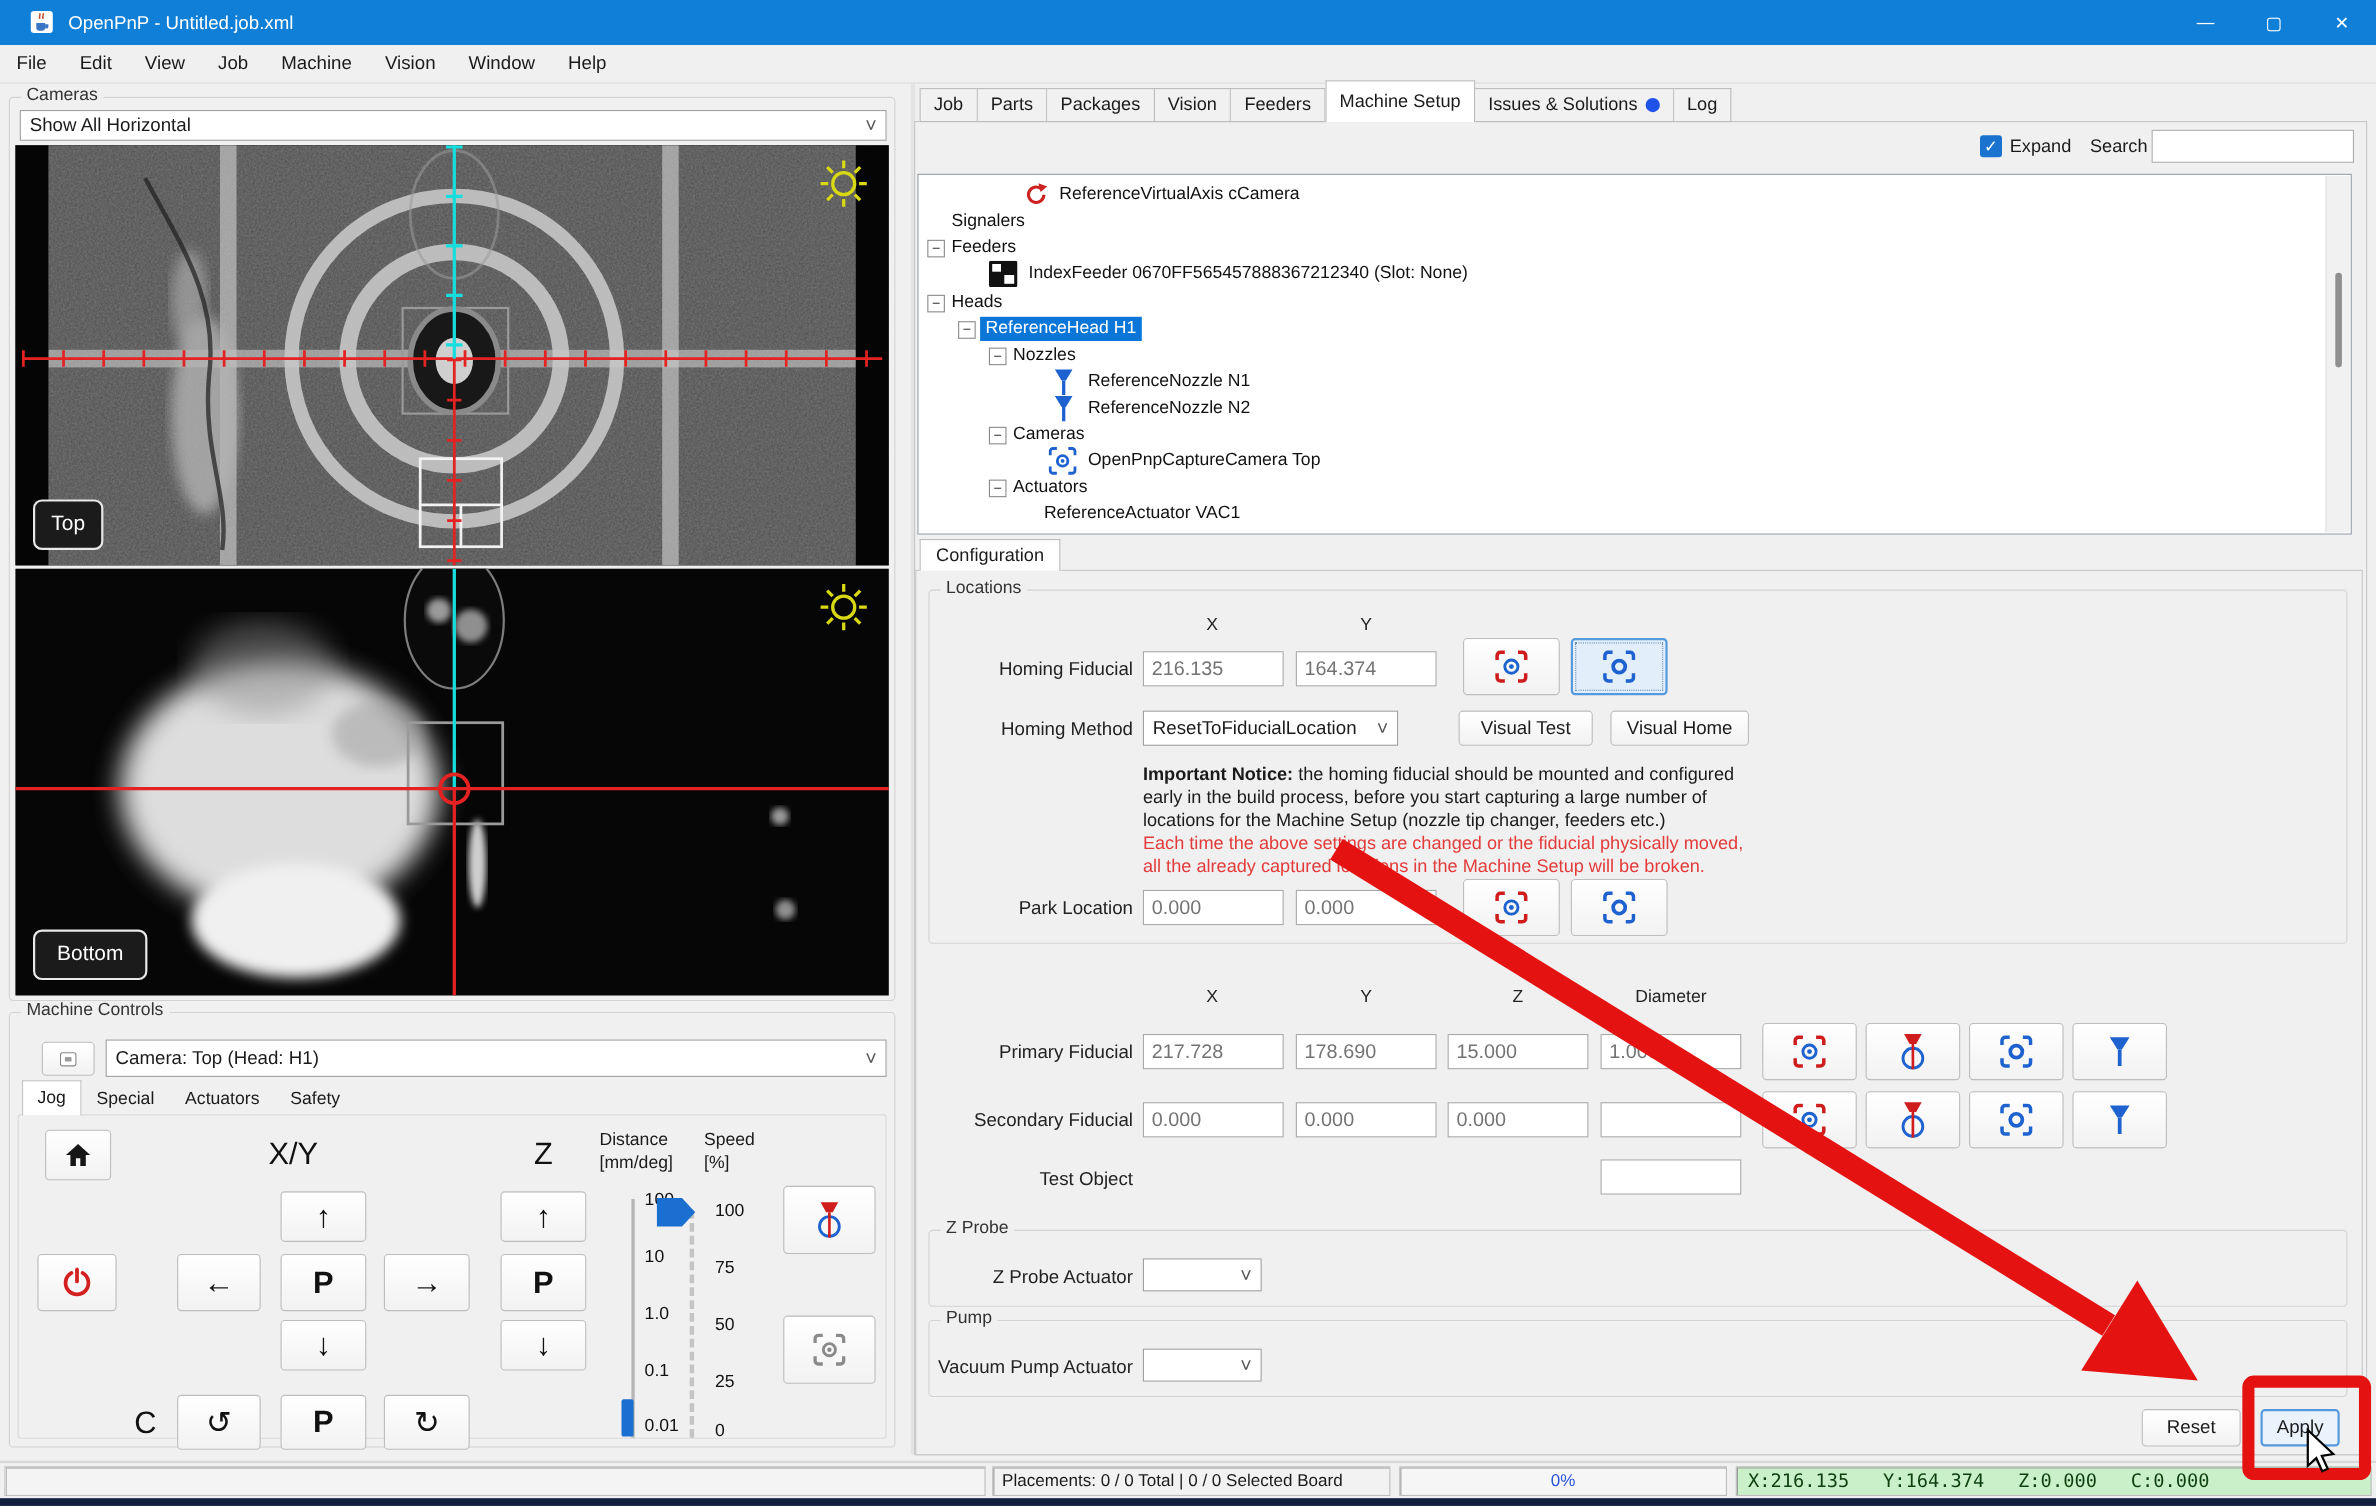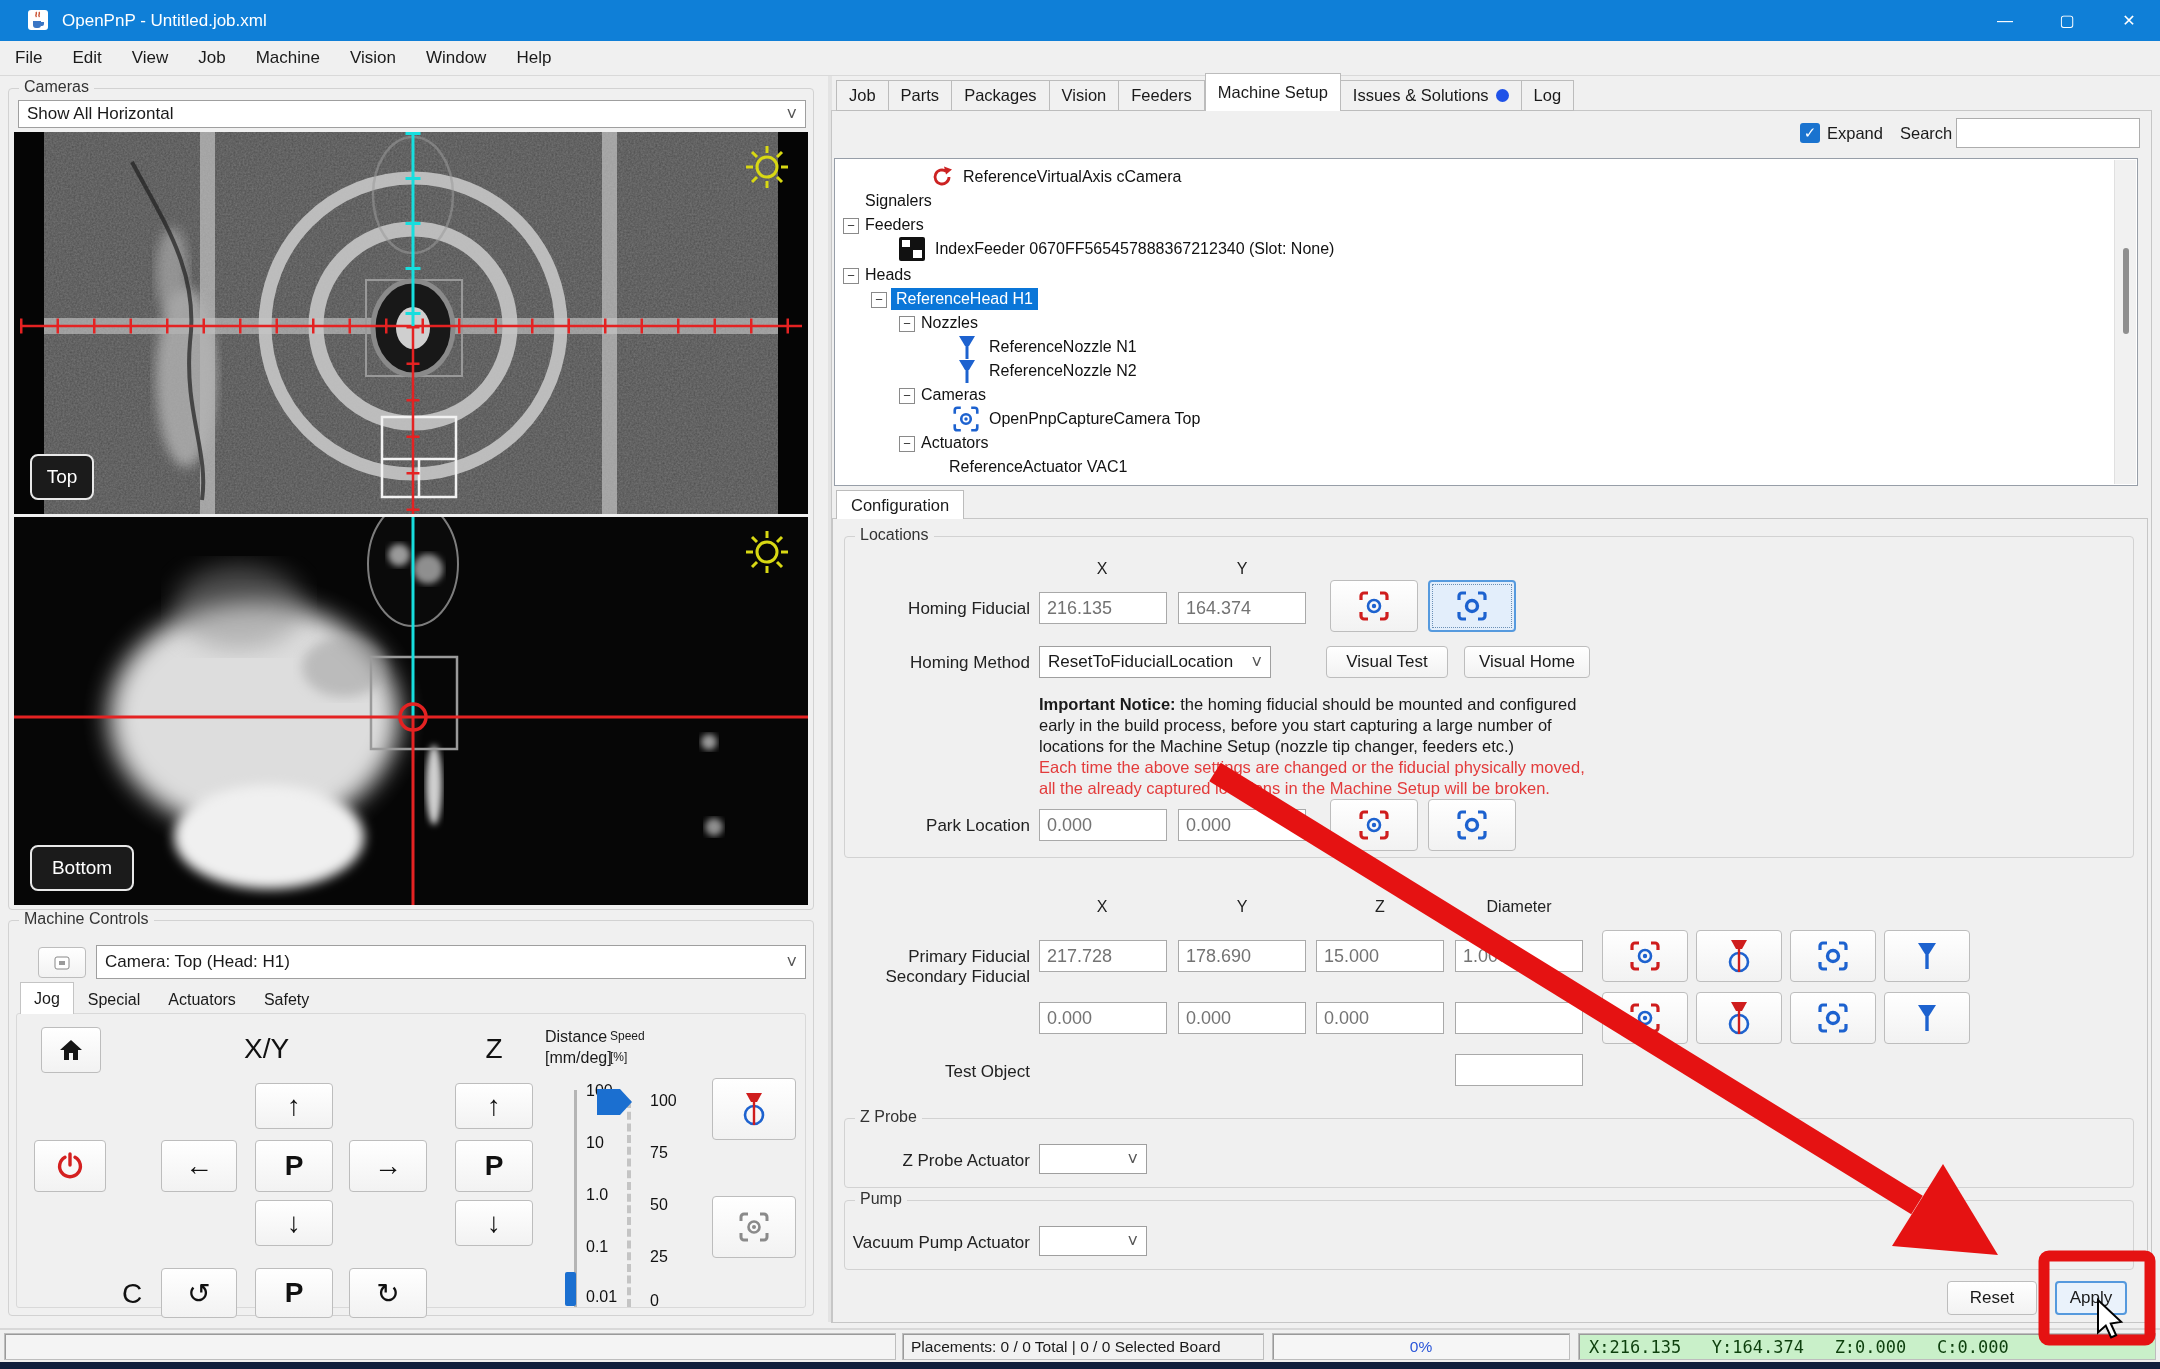--- a/index.html
+++ b/index.html
@@ -202,21 +202,21 @@
     <svg width="26" height="24" viewBox="0 0 26 24">
         <path d="M13 2 L24 12 H20 V22 H15 V15 H11 V22 H6 V12 H2 Z" fill="#161616"></path>
       </svg>
   </div>
   <div class="abs jogtxt" style="left:244px;top:1033px;width:100px;text-align:left">X/Y</div>
   <div class="abs jogtxt" style="left:476px;top:1033px;width:36px;text-align:center">Z</div>
   <div class="abs" style="left:545px;top:1026px;font-size:16px;line-height:21px">
     <div>Distance</div>
       <div>[mm/deg]</div>
   </div>
-  <div class="abs" style="left:610px;top:1026px;font-size:12px;line-height:21px">
+  <div class="abs" style="left:640px;top:1026px;font-size:16px;line-height:21px">
     <div>Speed</div>
       <div>[%]</div>
   </div>
 
   <div class="abs btn jogtxt" style="left:255px;top:1083px;width:78px;height:46px">↑</div>
   <div class="abs btn jogtxt" style="left:455px;top:1083px;width:78px;height:46px">↑</div>
 
   <div class="abs btn" style="left:34px;top:1140px;width:72px;height:52px">
     <svg width="30" height="30" viewBox="0 0 30 30">
         <path d="M10 6.2 A10.4 10.4 0 1 0 20 6.2" stroke="#d42020" stroke-width="3.4" fill="none" stroke-linecap="round"></path>
@@ -498,21 +498,21 @@
         <circle cx="15" cy="15" r="5.5" stroke="#1d62cf" stroke-width="3.4" fill="none"></circle>
       </svg>
   </div>
   <div class="abs btn" style="left:1884px;top:930px;width:86px;height:52px">
     <svg width="22" height="30" viewBox="0 0 22 30">
         <polygon points="2,2 20,2 13,13 9,13" fill="#1d62cf"></polygon>
         <line x1="11" y1="13" x2="11" y2="28" stroke="#1d62cf" stroke-width="3.4"></line>
       </svg>
   </div>
 
-  <div class="abs lblR" style="left:830px;top:963px;width:200px;height:28px">Secondary Fiducial</div>
+  <div class="abs lblR" style="left:830px;top:1005px;width:200px;height:28px">Secondary Fiducial</div>
   <div class="abs fld" style="left:1039px;top:1002px;width:128px;height:32px">0.000</div>
   <div class="abs fld" style="left:1178px;top:1002px;width:128px;height:32px">0.000</div>
   <div class="abs fld" style="left:1316px;top:1002px;width:128px;height:32px">0.000</div>
   <div class="abs fld" style="left:1455px;top:1002px;width:128px;height:32px"></div>
   <div class="abs btn" style="left:1602px;top:992px;width:86px;height:52px">
     <svg width="30" height="30" viewBox="0 0 30 30">
         <g stroke="#cf1d1d" stroke-width="3.2" fill="none">
           <path d="M2 9 V5 a3 3 0 0 1 3-3 H9"></path>
           <path d="M21 2 h4 a3 3 0 0 1 3 3 v4"></path>
           <path d="M28 21 v4 a3 3 0 0 1-3 3 h-4"></path>

